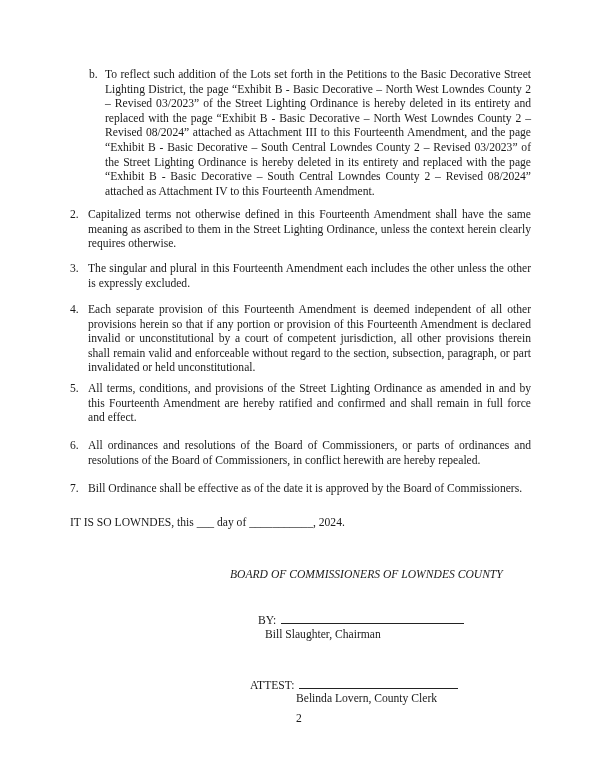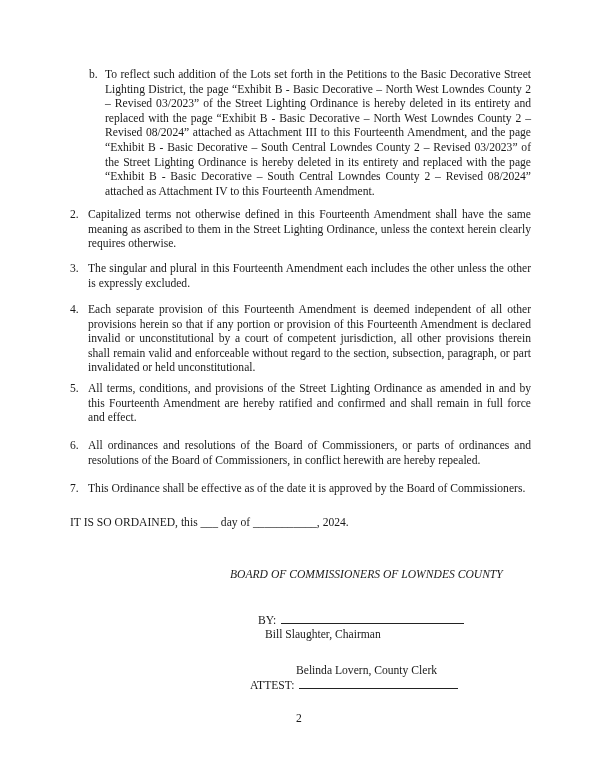--- a/index.html
+++ b/index.html
@@ -42,37 +42,37 @@
   <span class="body">All terms, conditions, and provisions of the Street Lighting Ordinance as amended in and by this Fourteenth Amendment are hereby ratified and confirmed and shall remain in full force and effect.</span>
 </div>
 
 <div class="para" style="left:88px; top:439px; width:443px;">
   <span class="num" style="left:-18px;">6.</span>
   <span class="body">All ordinances and resolutions of the Board of Commissioners, or parts of ordinances and resolutions of the Board of Commissioners, in conflict herewith are hereby repealed.</span>
 </div>
 
 <div class="para" style="left:88px; top:482px; width:443px;">
   <span class="num" style="left:-18px;">7.</span>
-  <span class="body">This Ordinance shall be effective as of the date it is approved by the Board of Commissioners.</span>
+  <span class="body">Bill Ordinance shall be effective as of the date it is approved by the Board of Commissioners.</span>
 </div>
 
 <div class="abs" style="left:70px; top:516px;">
-  <span>IT IS SO ORDAINED, this</span>
+  <span>IT IS SO LOWNDES, this</span>
   <span>___</span>
   <span>day of</span>
   <span>___________</span><span>, 2024.</span>
 </div>
 
 <div class="abs" style="left:230px; top:568px;font-style:italic;">BOARD OF COMMISSIONERS OF LOWNDES COUNTY</div>
 
 <div class="abs" style="left:258px; top:614px;">
   <span>BY:</span>
   <span class="line" style="width:183px; margin-left:2px;"></span>
 </div>
 <div class="abs" style="left:265px; top:628px;text-align:right;">Bill Slaughter, Chairman</div>
 
 <div class="abs" style="left:250px; top:679px;">
   <span>ATTEST:</span>
   <span class="line" style="width:159px; margin-left:2px;"></span>
 </div>
-<div class="abs" style="left:296px; top:664px;">Belinda Lovern, County Clerk</div>
+<div class="abs" style="left:296px; top:692px;">Belinda Lovern, County Clerk</div>
 
 <div class="abs" style="left:296px; top:712px;">2</div>
 
 </body></html>

